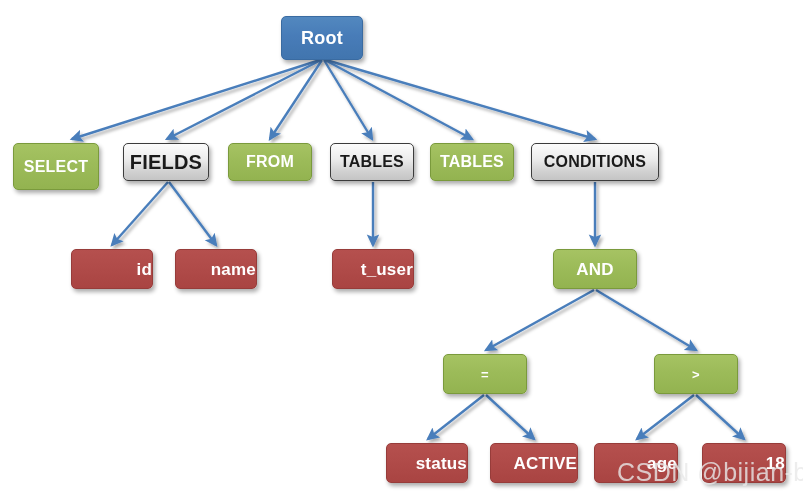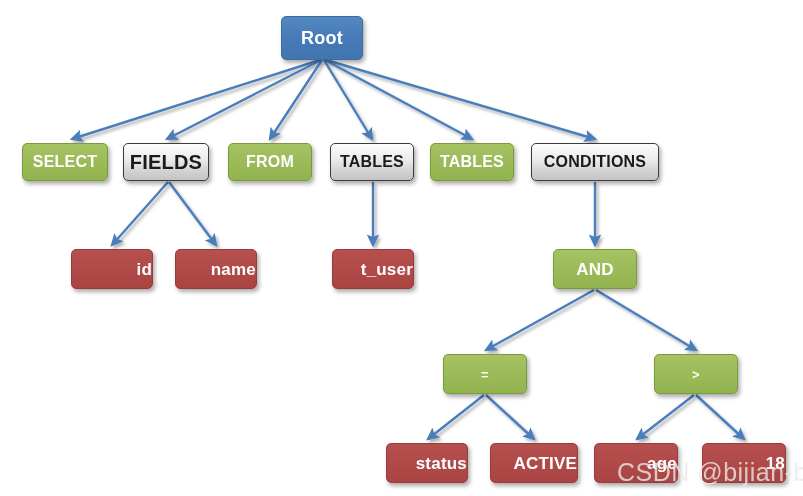--- a/index.html
+++ b/index.html
@@ -102,21 +102,21 @@
         <line x1="486" y1="395" x2="534" y2="439" stroke="#4A7EBB" stroke-width="2.4" marker-end="url(#arrowhead)"></line>
         <line x1="694" y1="395" x2="637" y2="439" stroke="#4A7EBB" stroke-width="2.4" marker-end="url(#arrowhead)"></line>
         <line x1="696" y1="395" x2="744" y2="439" stroke="#4A7EBB" stroke-width="2.4" marker-end="url(#arrowhead)"></line>
       </g>
   </svg>
 
   <div id="node-layer">
       <div class="node node-blue" style="left: 281px; top: 16px; width: 82px; height: 44px; font-size: 18px;">
         <span class="node-label">Root</span>
       </div>
-      <div class="node node-green" style="left: 22px; top: 143px; width: 86px; height: 38px; font-size: 16px;">
+      <div class="node node-green" style="left: 13px; top: 143px; width: 86px; height: 47px; font-size: 16px;">
         <span class="node-label">SELECT</span>
       </div>
       <div class="node node-gray" style="left: 123px; top: 143px; width: 86px; height: 38px; font-size: 20px;">
         <span class="node-label">FIELDS</span>
       </div>
       <div class="node node-green" style="left: 228px; top: 143px; width: 84px; height: 38px; font-size: 16px;">
         <span class="node-label">FROM</span>
       </div>
       <div class="node node-gray" style="left: 330px; top: 143px; width: 84px; height: 38px; font-size: 16px;">
         <span class="node-label">TABLES</span>

